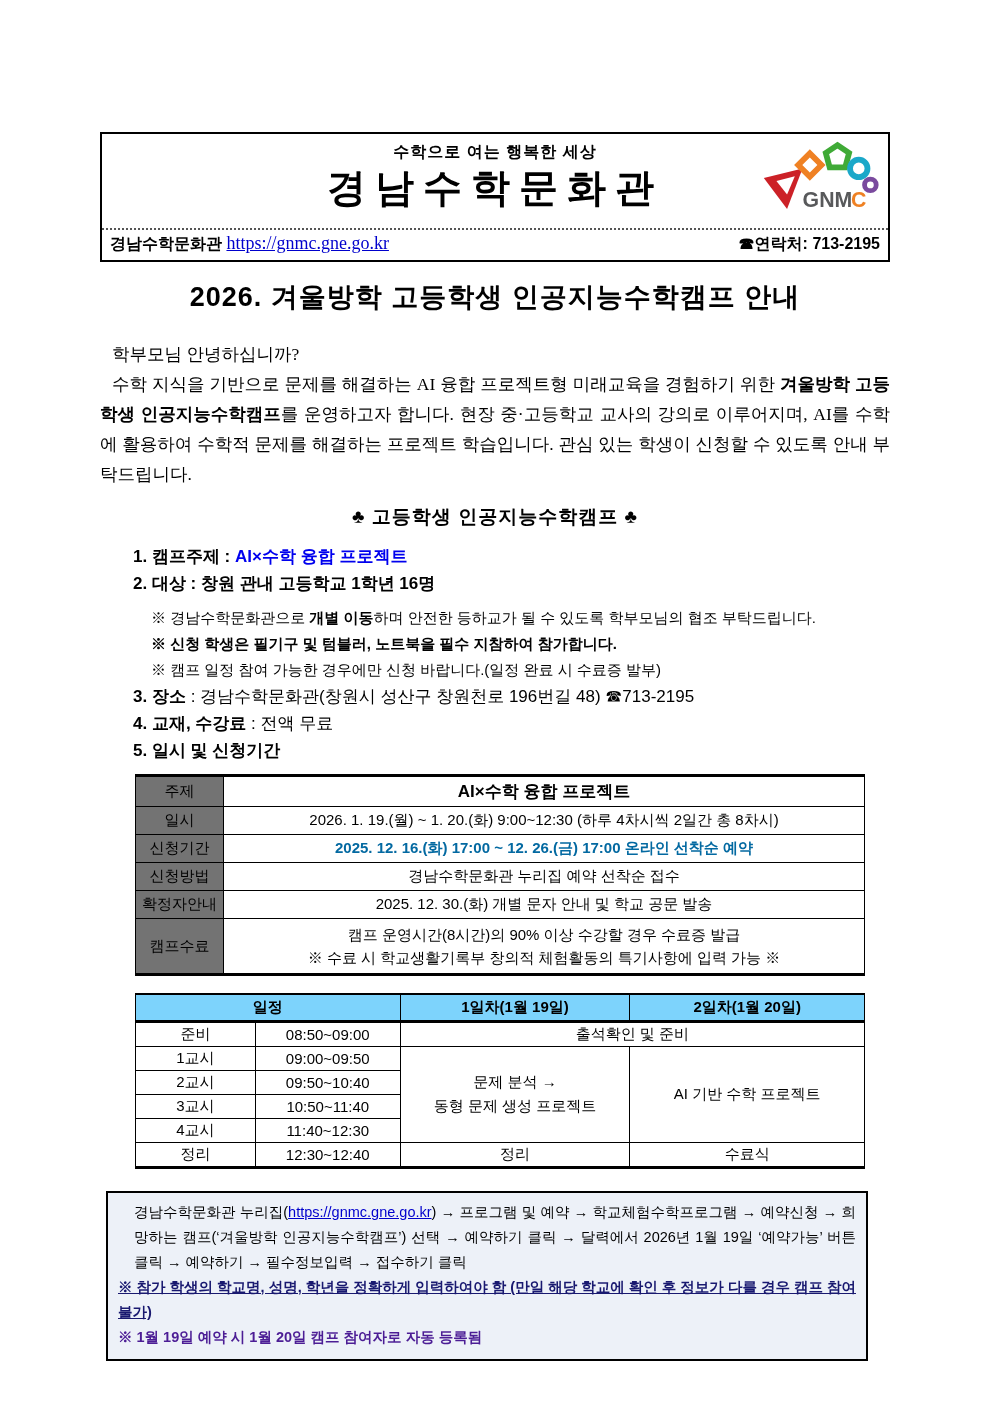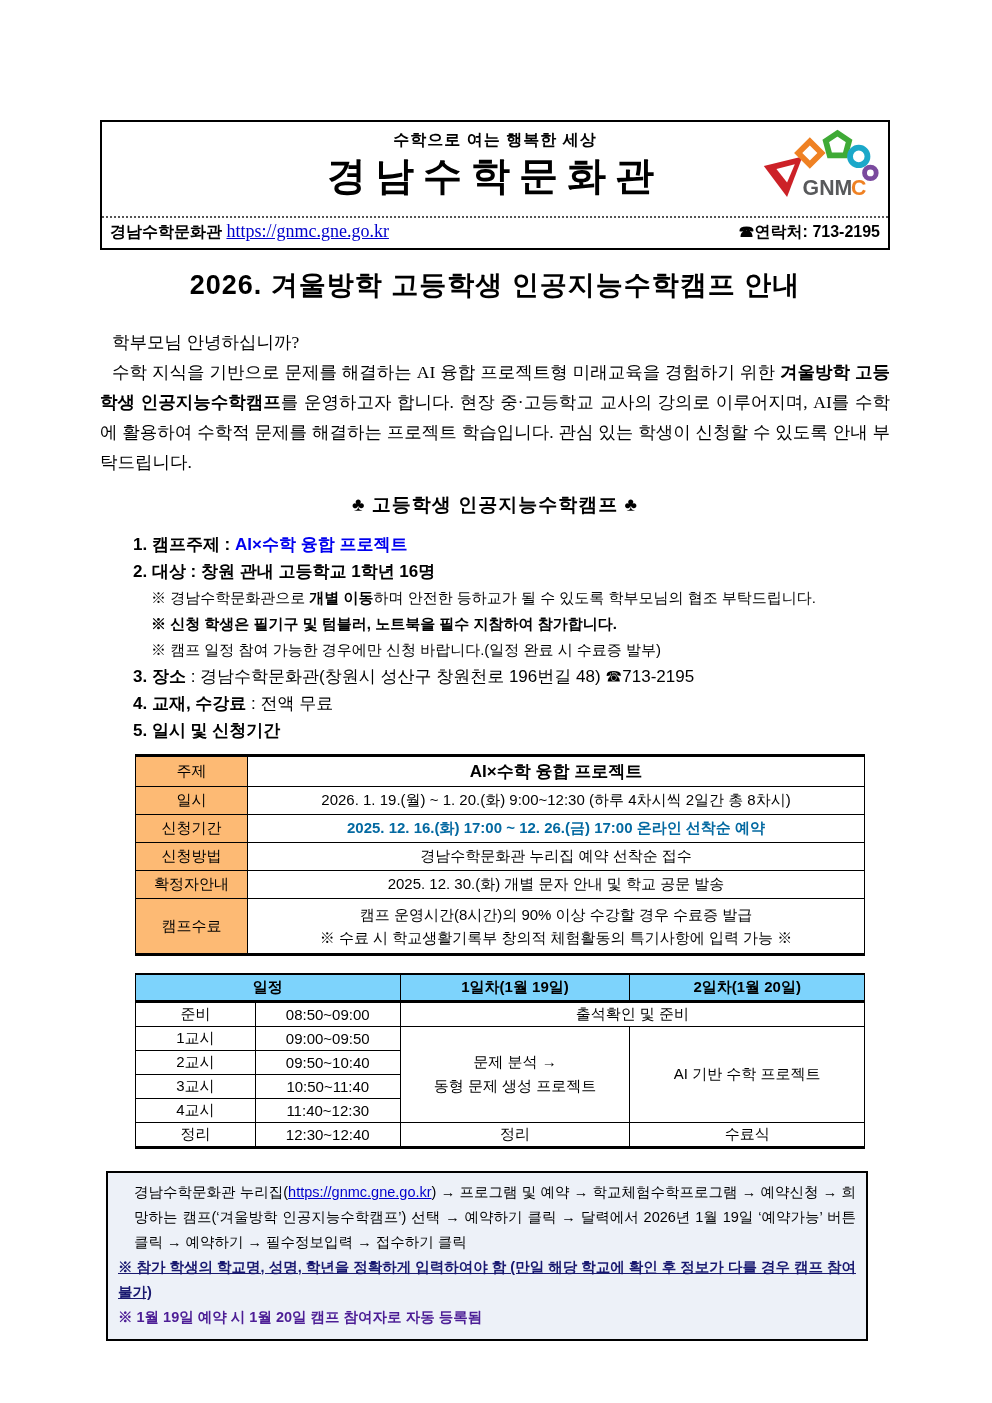--- a/index.html
+++ b/index.html
@@ -1,21 +1,21 @@
 <!DOCTYPE html>
 <html lang="ko"><head>
 <meta charset="utf-8">
 <style>
   * { margin:0; padding:0; box-sizing:border-box; }
   body { background:#ffffff; }
   .page {
     position:relative; width:992px; height:1403px; background:#fff;
     font-family:"Liberation Sans", sans-serif; color:#000; overflow:hidden;
   }
-  .content { position:absolute; left:100px; top:120px; width:790px; }
+  .content { position:absolute; left:100px; top:132px; width:790px; }
 
   
   .header-box { border:2px solid #000; width:790px; }
   .header-main { position:relative; height:94px; padding-top:8px; text-align:center; }
   .slogan { font-size:16px; font-weight:bold; letter-spacing:1px; }
   .org-name { font-size:39px; font-weight:bold; letter-spacing:9px; line-height:46px; margin-top:2px; }
   .logo { position:absolute; right:6px; top:5px; width:124px; height:84px; }
   .header-sub {
     border-top:2px dotted #555; display:flex; justify-content:space-between;
     align-items:center; padding:3px 8px 5px 8px; font-size:16px; font-weight:bold;
@@ -32,29 +32,29 @@
   .intro .para { text-indent:12px; }
   .intro b { font-weight:bold; }
 
   .section-head { margin-top:15px; text-align:center; font-size:19px; font-weight:bold; letter-spacing:1px; }
 
   
   .list { margin-top:13px; padding-left:33px; font-size:17px; }
   .item { font-weight:bold; line-height:27px; }
   .item .value-blue { color:#0000ee; }
   .item .value-normal { font-weight:normal; }
-  .notes { padding-left:18px; font-size:15px; line-height:26px; font-weight:normal; }
+  .notes { padding-left:18px; font-size:15px; line-height:26px; font-weight:normal;margin-top:8px; }
   .notes .bold { font-weight:bold; }
   .note-bold { font-weight:bold; }
 
   
   table { border-collapse:collapse; width:730px; margin-left:35px; text-align:center; font-size:15px; }
   .table1 { margin-top:10px; border-top:3px solid #000; border-bottom:3px solid #000; }
   .table1 td { border:1px solid #000; padding:3px 6px; height:28px; }
-  .table1 td.lbl { background:#fdba74; width:112px;margin-top:32px; }
+  .table1 td.lbl { background:#737373; width:88px;margin-top:32px; }
   .table1 .topic-val { font-size:17px; font-weight:bold; }
   .table1 .period-val { font-weight:bold; color:#0369a1; }
   .table1 .two-line { line-height:23px; padding:4px 6px; }
 
   .table2 { margin-top:17px; border-top:2px solid #000; border-bottom:3px solid #000; }
   .table2 th { border:1px solid #000; border-bottom:3px solid #000; background:#7dd3fc; font-weight:bold; height:27px; padding:2px 4px; }
   .table2 td { border:1px solid #000; padding:2px 4px; height:23px; }
   .table2 .merged { line-height:24px; }
 
   

